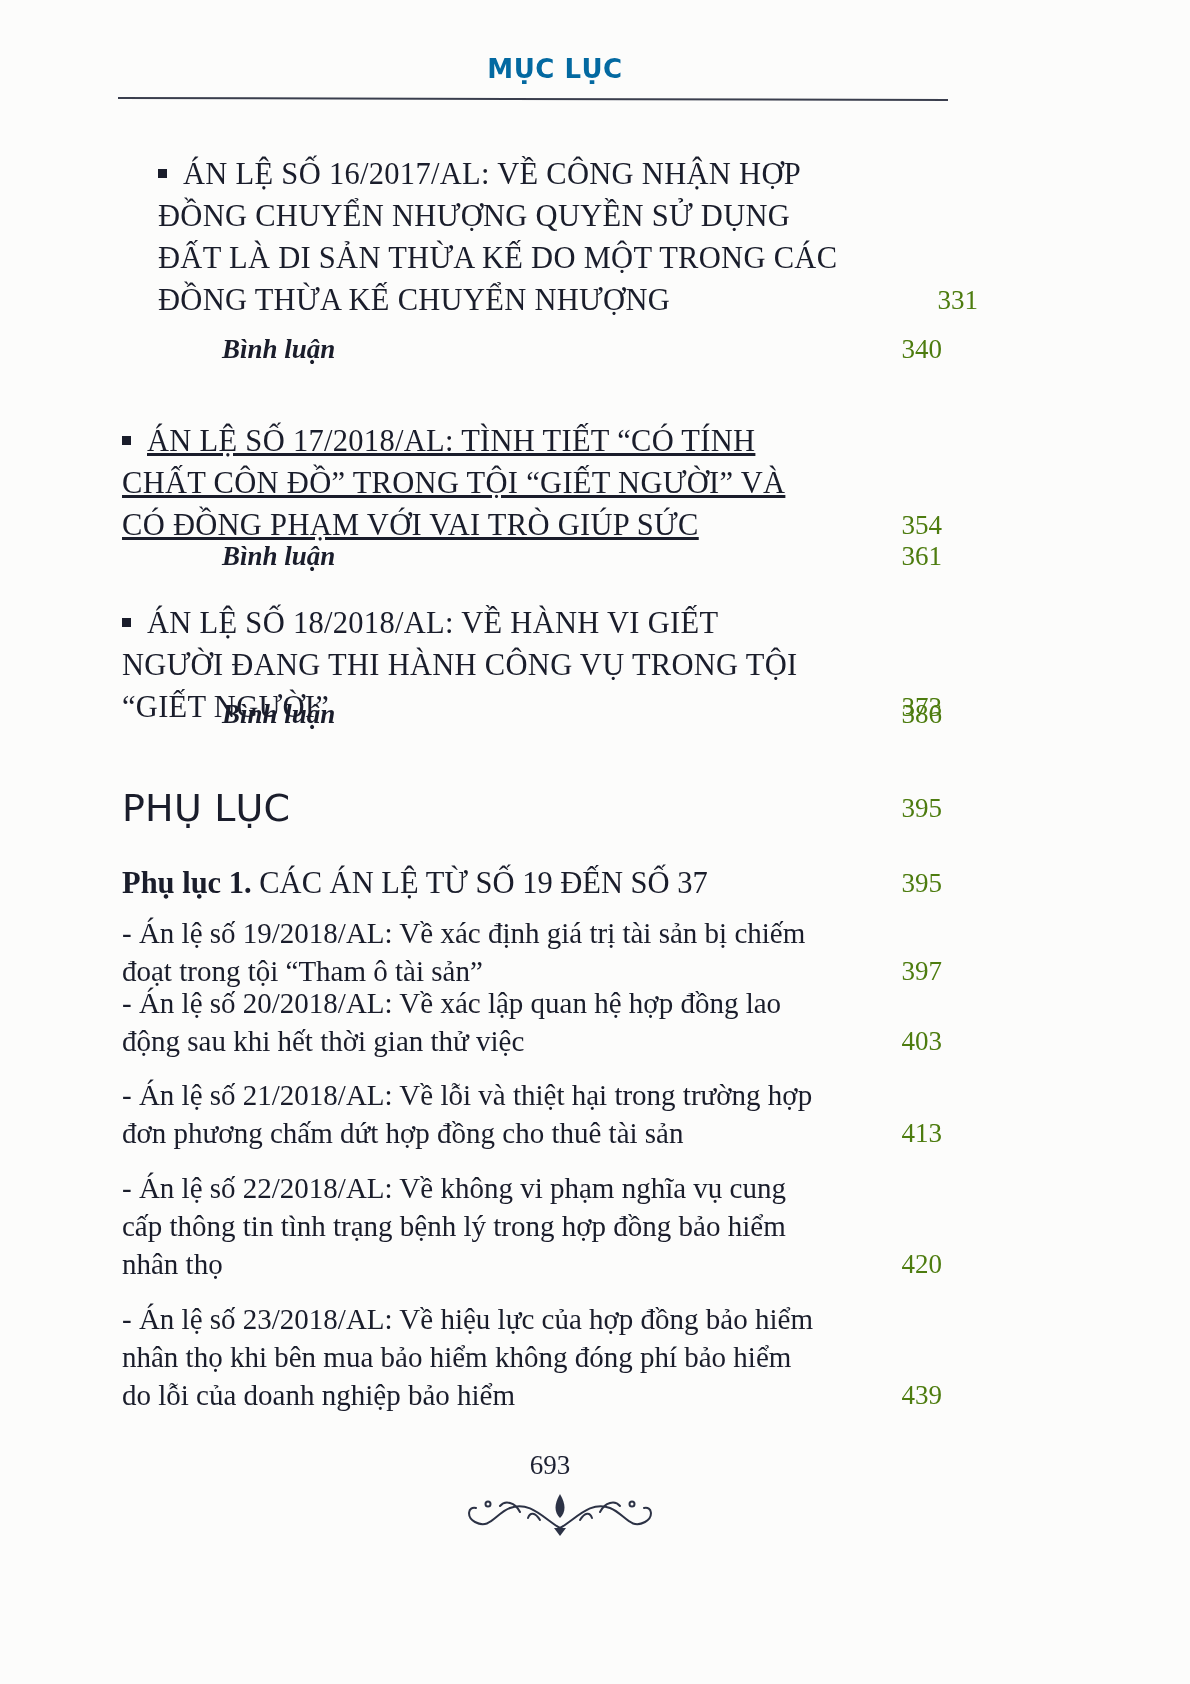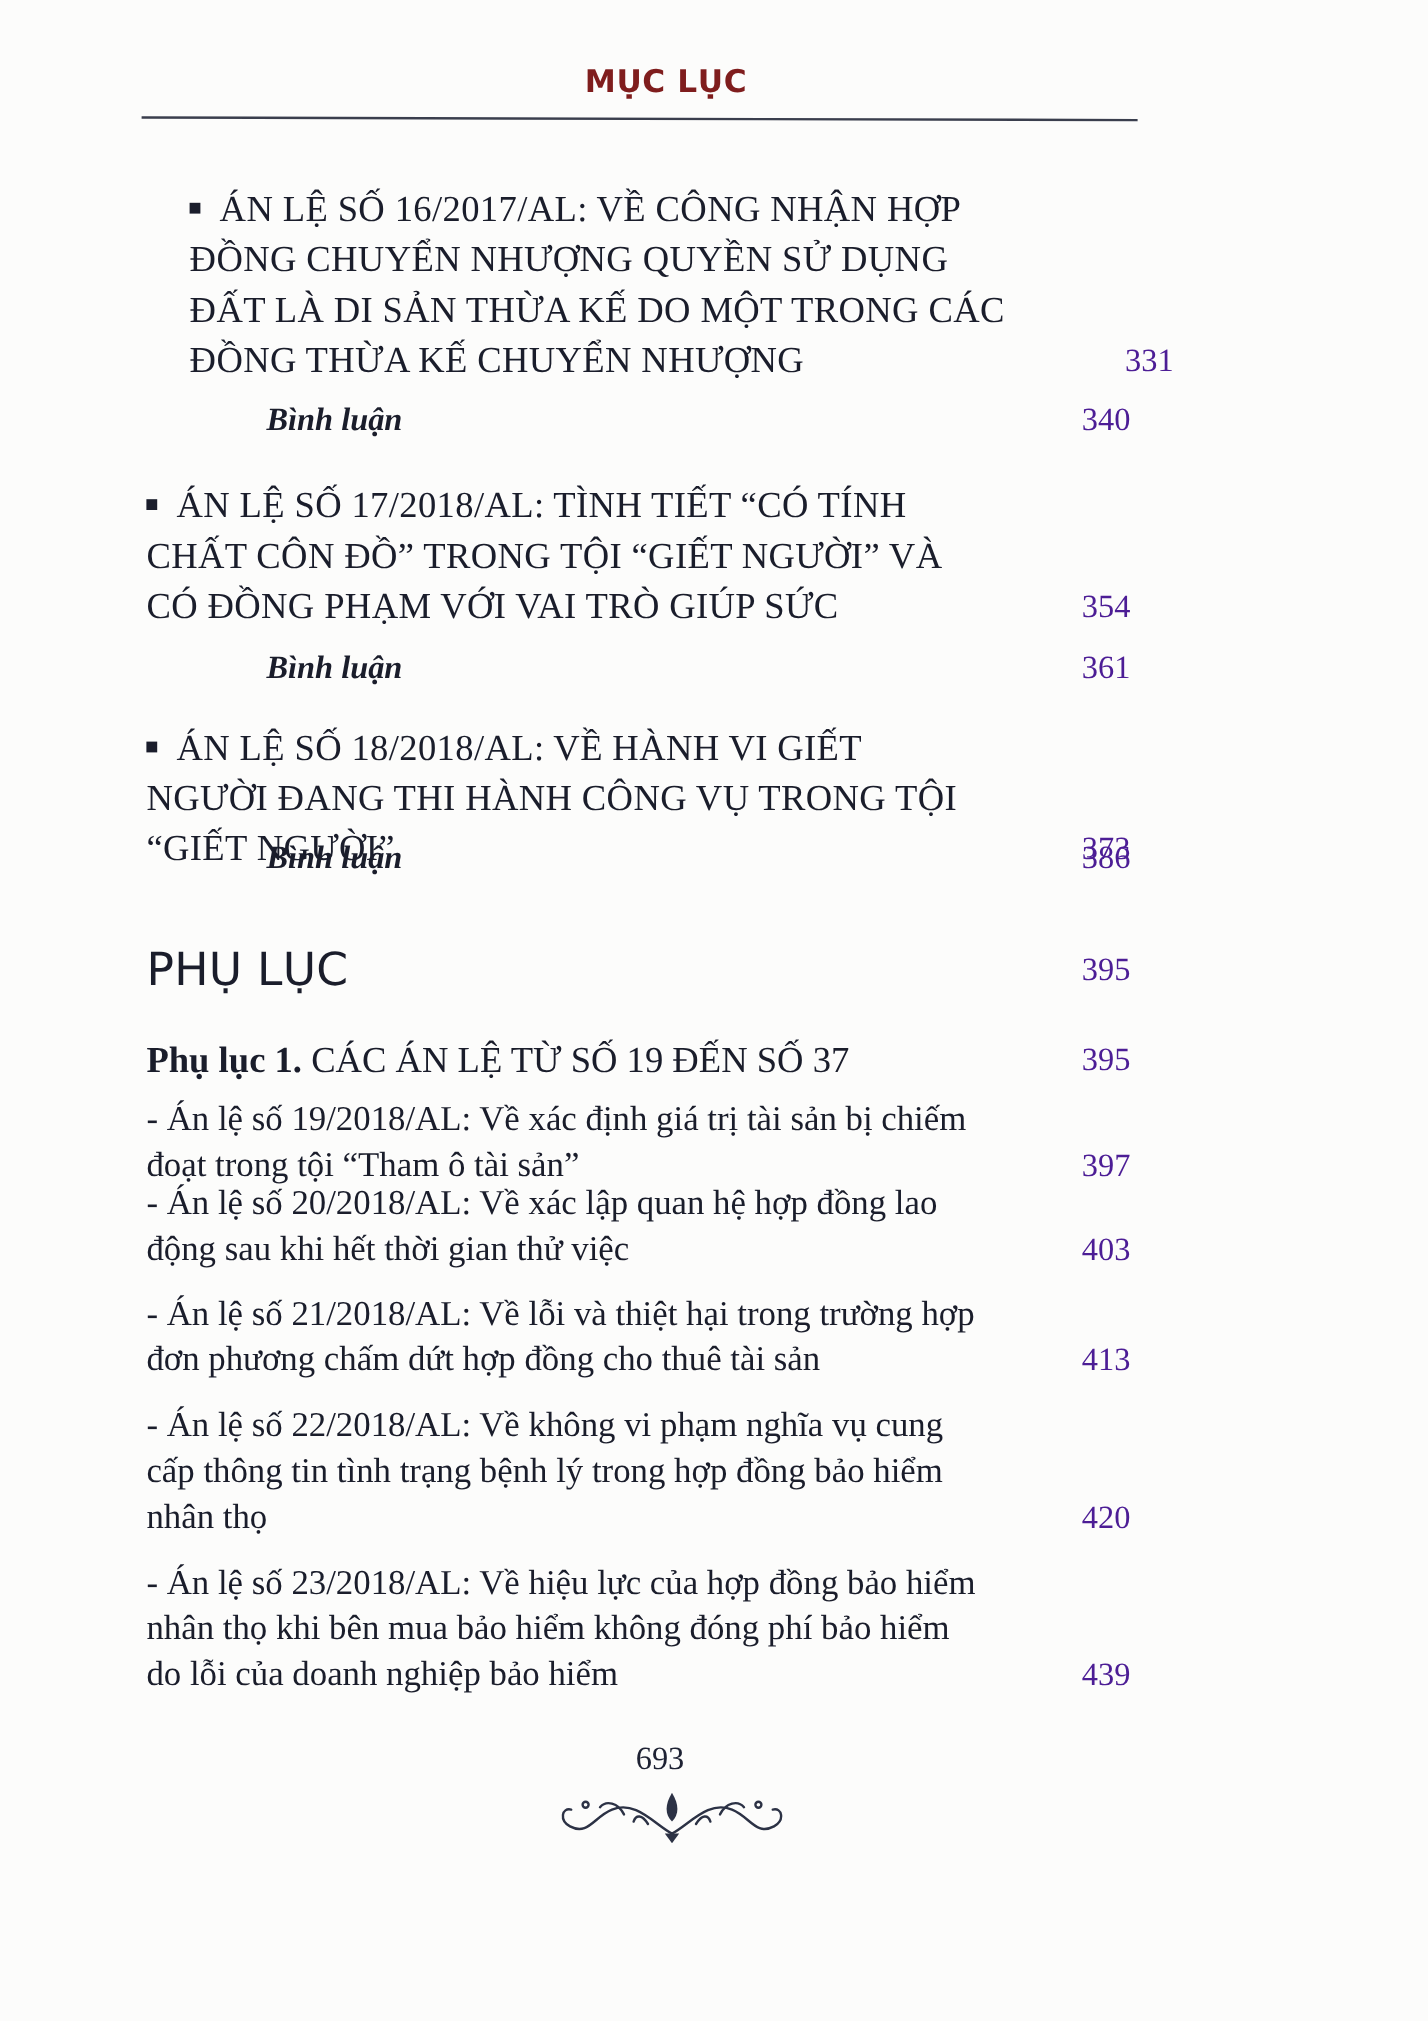--- a/index.html
+++ b/index.html
@@ -9,36 +9,36 @@
     position: relative;
     overflow: hidden;
     color: #1a1d2b;
     font-family: "Liberation Serif", serif;
   }
   .header-title {
     position: absolute; top: 54px; left: 0; width: 1110px;
     text-align: center;
     font-family: "DejaVu Sans", sans-serif;
     font-weight: bold; font-size: 26px; letter-spacing: 0.5px;
-    color: #7f1d1d;
+    color: #0369a1;
   }
   .header-rule {
     position: absolute; top: 98px; left: 118px; width: 830px;
     height: 2px; background: #3a3e4d;
     transform: skewY(0.15deg);
   }
   .toc { position: absolute; left: 0; top: 0; width: 1190px; }
   .entry { position: absolute; left: 122px; width: 820px; }
   .entry .text {
     width: 700px; font-size: 30.5px; line-height: 42px;
     color: #1a1d2b;
   }
   .entry .page {
     position: absolute; right: 0; bottom: 0;
-    font-size: 27px; line-height: 42px; color: #4c1d95;
+    font-size: 27px; line-height: 42px; color: #4d7c0f;
   }
   .caps .text { text-transform: none; letter-spacing: 0.3px; }
   .bullet {
     display: inline-block; width: 9px; height: 9px;
     background: #1a1d2b; margin-right: 16px; vertical-align: 6px;
   }
   .sub .text {
     padding-left: 100px; font-style: italic; font-weight: bold;
     font-size: 27px;
   }
@@ -67,21 +67,21 @@
 
   <div class="entry caps" style="top:153px;margin-left:36px;">
     <div class="text"><span class="bullet"></span><span>ÁN LỆ SỐ 16/2017/AL: VỀ CÔNG NHẬN HỢP ĐỒNG CHUYỂN NHƯỢNG QUYỀN SỬ DỤNG ĐẤT LÀ DI SẢN THỪA KẾ DO MỘT TRONG CÁC ĐỒNG THỪA KẾ CHUYỂN NHƯỢNG</span></div>
     <div class="page">331</div>
   </div>
   <div class="entry sub" style="top:328px;">
     <div class="text">Bình luận</div>
     <div class="page">340</div>
   </div>
 
-  <div class="entry caps" style="top:400px;">
+  <div class="entry caps" style="top:420px;text-decoration:underline;">
     <div class="text"><span class="bullet"></span><span>ÁN LỆ SỐ 17/2018/AL: TÌNH TIẾT “CÓ TÍNH CHẤT CÔN ĐỒ” TRONG TỘI “GIẾT NGƯỜI” VÀ CÓ ĐỒNG PHẠM VỚI VAI TRÒ GIÚP SỨC</span></div>
     <div class="page">354</div>
   </div>
   <div class="entry sub" style="top:535px;">
     <div class="text">Bình luận</div>
     <div class="page">361</div>
   </div>
 
   <div class="entry caps" style="top:602px;">
     <div class="text"><span class="bullet"></span><span>ÁN LỆ SỐ 18/2018/AL: VỀ HÀNH VI GIẾT NGƯỜI ĐANG THI HÀNH CÔNG VỤ TRONG TỘI “GIẾT NGƯỜI”</span></div>

